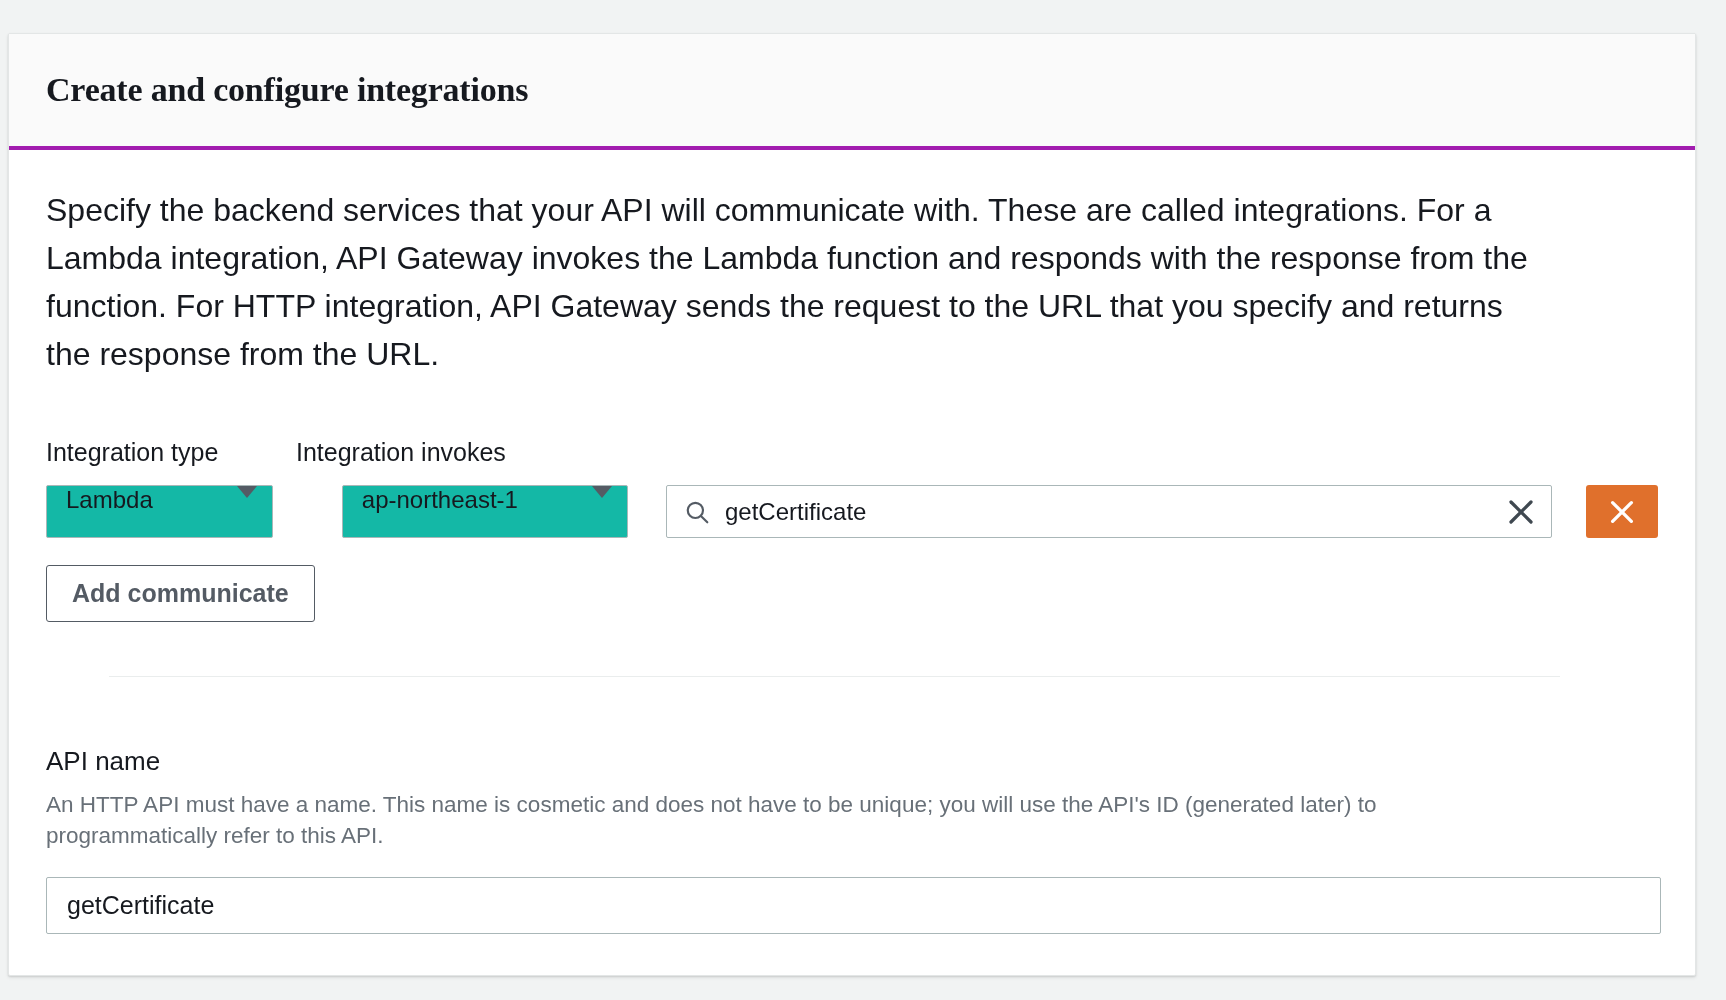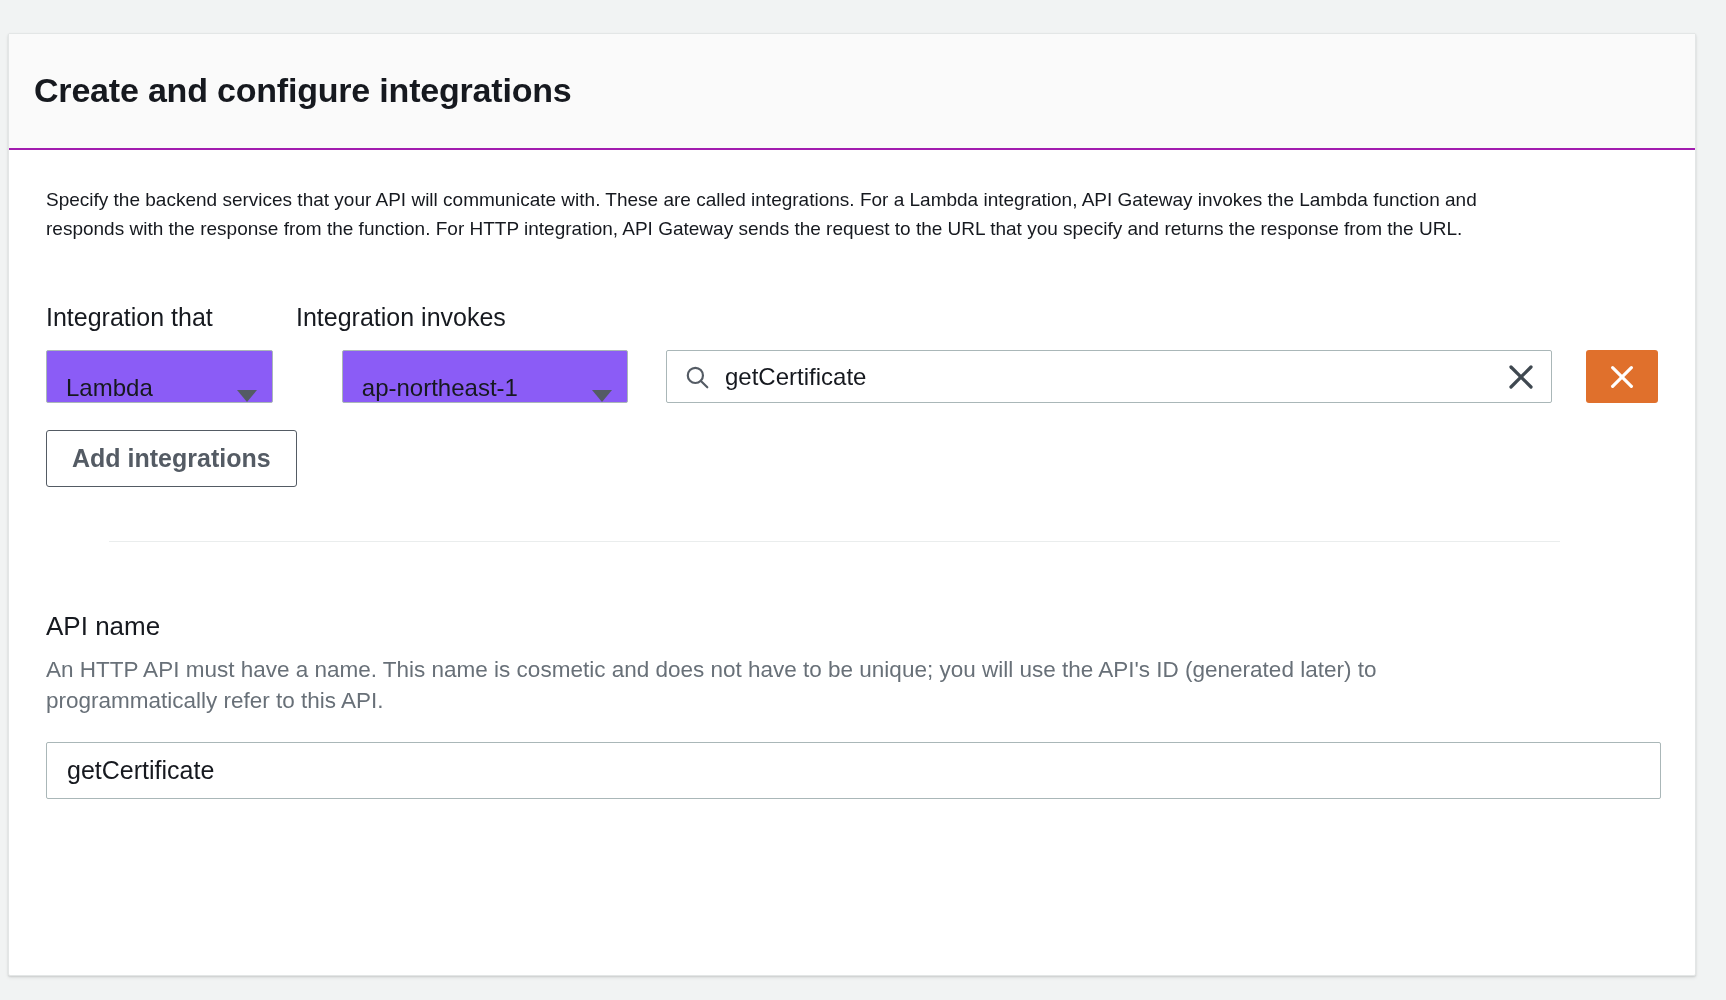--- a/index.html
+++ b/index.html
@@ -26,41 +26,42 @@
     height: 943px;
     background: #ffffff;
     border: 1px solid #e3e6e6;
     border-radius: 2px;
     box-shadow: 0 1px 2px rgba(0,0,0,0.12), 0 2px 4px rgba(0,0,0,0.06);
   }
 
   .card-header {
     height: 116px;
     background: #fafafa;
-    border-bottom: 2px solid #a21caf;
-    display: flex;
-    align-items: center;
-    padding: 0 25px;
+    border-bottom: 4px solid #a21caf;
+    display: flex;
+    align-items: center;
+    padding: 0 37px;
+    font-family: Liberation Serif, serif;
   }
   .card-title {
     font-size: 34px;
     font-weight: 700;
     color: #16191f;
     letter-spacing: -0.2px;
     line-height: 1.1;
     margin: 0;
   }
 
   .card-body {
     padding: 0 37px;
   }
 
   
   .intro {
-    font-size: 19px;
+    font-size: 32px;
     line-height: 1.5;
     color: #16191f;
     margin: 36px 0 0 0;
     max-width: 1500px;
     font-weight: 400;
   }
 
   
   .field-labels {
     display: flex;
@@ -78,23 +79,23 @@
   .integration-row {
     display: flex;
     align-items: center;
     margin-top: 20px;
   }
 
   .select-box {
     height: 53px;
     border: 1px solid #aab7b8;
     border-radius: 2px;
-    background: #8b5cf6;
-    display: flex;
-    align-items: flex-end;
+    background: #14b8a6;
+    display: flex;
+    align-items: flex-start;
     justify-content: space-between;
     padding: 0 15px 0 19px;
     font-size: 24px;
     color: #16191f;
     cursor: pointer;
     user-select: none;
   }
   .select-type { width: 232px; margin-right: 41px; }
   .select-target { width: 293px; margin-right: 38px; margin-left: 28px; }
   .caret {
@@ -213,21 +214,21 @@
 
   <div class="card-header">
     <h1 class="card-title">Create and configure integrations</h1>
   </div>
 
   <div class="card-body">
 
     <p class="intro">Specify the backend services that your API will communicate with. These are called integrations. For a Lambda integration, API Gateway invokes the Lambda function and responds with the response from the function. For HTTP integration, API Gateway sends the request to the URL that you specify and returns the response from the URL.</p>
 
     <div class="field-labels">
-      <div class="field-label label-type">Integration that</div>
+      <div class="field-label label-type">Integration type</div>
       <div class="field-label label-target">Integration invokes</div>
     </div>
 
     <div class="integration-row">
 
       <div class="select-box select-type">
         <span>Lambda</span>
         <span class="caret"></span>
       </div>
 
@@ -250,21 +251,21 @@
 
       <button class="remove-btn">
         <svg width="30" height="30" viewBox="0 0 24 24">
           <line x1="4.5" y1="4.5" x2="19.5" y2="19.5" stroke="#ffffff" stroke-width="2.6" stroke-linecap="round"></line>
           <line x1="19.5" y1="4.5" x2="4.5" y2="19.5" stroke="#ffffff" stroke-width="2.6" stroke-linecap="round"></line>
         </svg>
       </button>
 
     </div>
 
-    <button class="add-btn">Add integrations</button>
+    <button class="add-btn">Add communicate</button>
 
     <div class="divider"></div>
 
     <div class="api-name-title">API name</div>
     <div class="api-name-desc">An HTTP API must have a name. This name is cosmetic and does not have to be unique; you will use the API's ID (generated later) to programmatically refer to this API.</div>
     <div class="api-name-input" title="API name">getCertificate</div>
 
   </div>
 </div>
 

